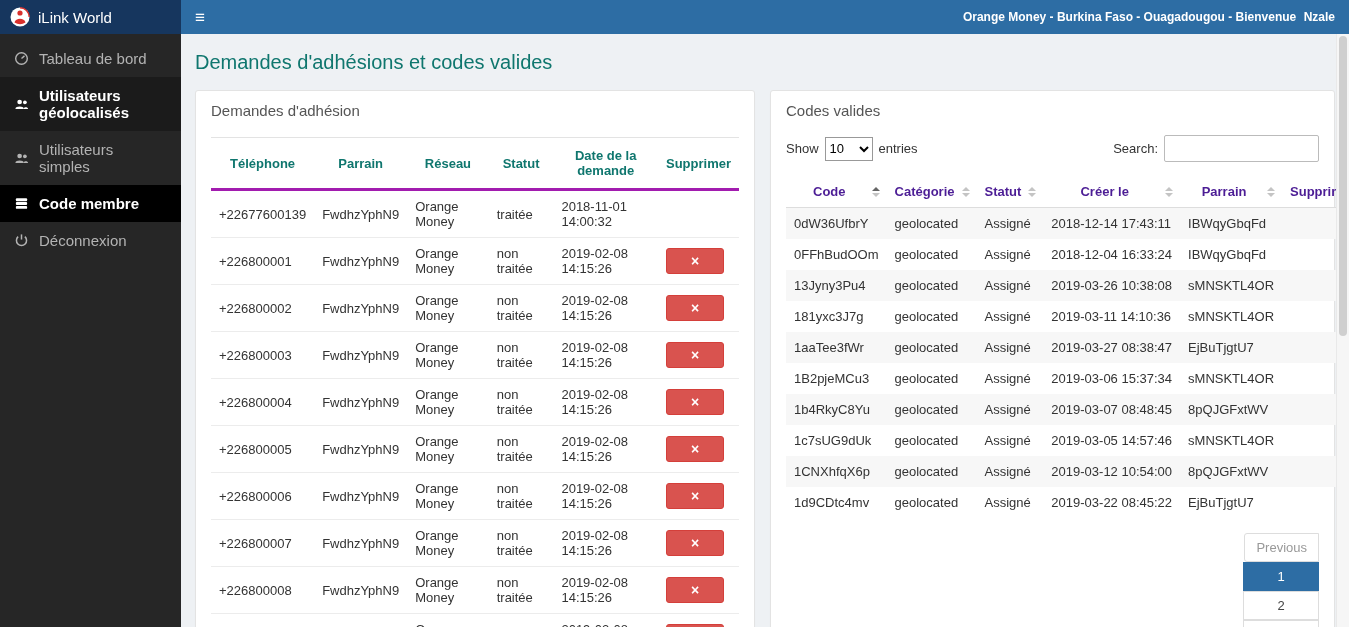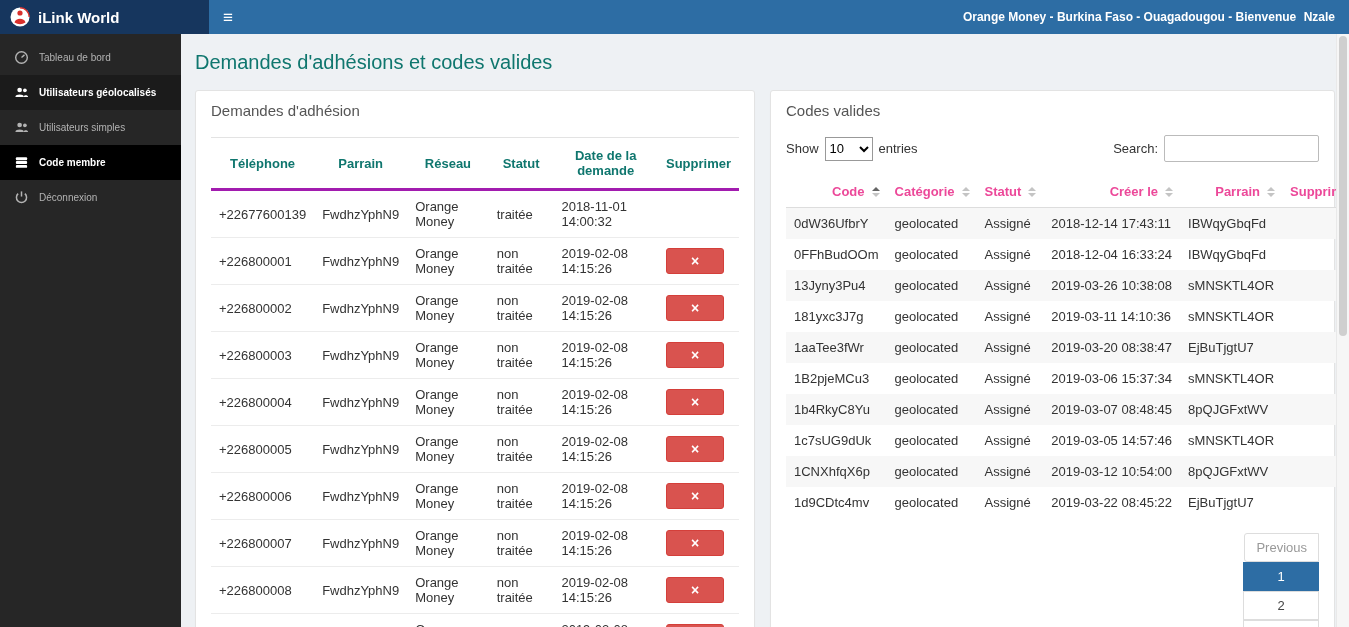--- a/index.html
+++ b/index.html
@@ -7,41 +7,41 @@
   body {
     font-family: "Liberation Sans", sans-serif;
     background: #eef1f4;
     color: #333;
     position: relative;
   }
 
   
   .topbar { position: absolute; top: 0; left: 0; width: 100%; height: 34px; display: flex; z-index: 20; }
   .brand {
-    width: 209px; background: #16365e; color: #fff;
+    width: 181px; background: #16365e; color: #fff;
     display: flex; align-items: center; gap: 8px;
-    padding: 0 10px; font-size: 15px; font-weight: bold; cursor: pointer;
+    padding: 0 10px; font-size: 15px; font-weight: normal; cursor: pointer;
   }
   .brand .logo svg { display: block; }
   .nav-rest {
     flex: 1; background: #2d6da4; display: flex; align-items: center;
     justify-content: space-between; padding: 0 14px;
   }
   .menu-toggle { color: #fff; font-size: 17px; line-height: 1; cursor: pointer; }
   .welcome { color: #fff; font-size: 12px; font-weight: bold; }
   .welcome .welcome-name { margin-left: 4px; cursor: pointer; }
 
   
   .sidebar {
     position: absolute; top: 34px; left: 0; bottom: 0; width: 181px;
     background: #262626; padding-top: 6px; z-index: 10;
   }
   .side-item {
     display: flex; align-items: center; gap: 10px;
-    padding: 10px 14px; font-size: 10px; color: #b3b3b3; cursor: pointer;
+    padding: 10px 14px; font-size: 15px; color: #b3b3b3; cursor: pointer;
   }
   .side-item .sicon { width: 15px; height: 15px; display: flex; align-items: center; }
   .side-item.highlight { background: #1b1b1b; color: #fff; font-weight: bold; }
   .side-item.active { background: #000; color: #fff; font-weight: bold; }
 
   
   .content { position: absolute; top: 34px; left: 181px; right: 0; padding: 10px 14px 20px; }
   .page-title { font-size: 20px; font-weight: 500; color: #0f766e; margin: 7px 0 16px; }
   .panels { display: flex; gap: 15px; align-items: flex-start; }
   .panel {
@@ -78,21 +78,21 @@
     background: #fff; font-size: 13px; font-family: inherit;
   }
   .search { display: flex; align-items: center; gap: 6px; }
   .search input {
     width: 155px; height: 27px; border: 1px solid #bbb; border-radius: 2px;
     padding: 0 6px; font-size: 13px; font-family: inherit;
   }
 
   .table-codes { width: 100%; border-collapse: collapse; font-size: 13px; }
   .table-codes th {
-    text-align: right; padding: 8px 22px 8px 8px; font-weight: bold; color: #ec4899;
+    text-align: center; padding: 8px 22px 8px 8px; font-weight: bold; color: #4c1d95;
     border-bottom: 1px solid #ddd; position: relative; cursor: pointer; white-space: nowrap;
   }
   .table-codes td { padding: 8px; white-space: nowrap; }
   .table-codes tbody tr:nth-child(odd) { background: #f7f7f7; }
 
   .sort-icon {
     position: absolute; right: 7px; top: 50%; transform: translateY(-50%);
     display: flex; flex-direction: column; gap: 2px;
   }
   .sort-icon i { display: block; width: 0; height: 0; }
@@ -382,21 +382,21 @@
                   <td>geolocated</td>
                   <td>Assigné</td>
                   <td>2019-03-11 14:10:36</td>
                   <td>sMNSKTL4OR</td>
                   <td></td>
                 </tr>
                 <tr>
                   <td>1aaTee3fWr</td>
                   <td>geolocated</td>
                   <td>Assigné</td>
-                  <td>2019-03-20 08:38:47</td>
+                  <td>2019-03-27 08:38:47</td>
                   <td>EjBuTjgtU7</td>
                   <td></td>
                 </tr>
                 <tr>
                   <td>1B2pjeMCu3</td>
                   <td>geolocated</td>
                   <td>Assigné</td>
                   <td>2019-03-06 15:37:34</td>
                   <td>sMNSKTL4OR</td>
                   <td></td>

